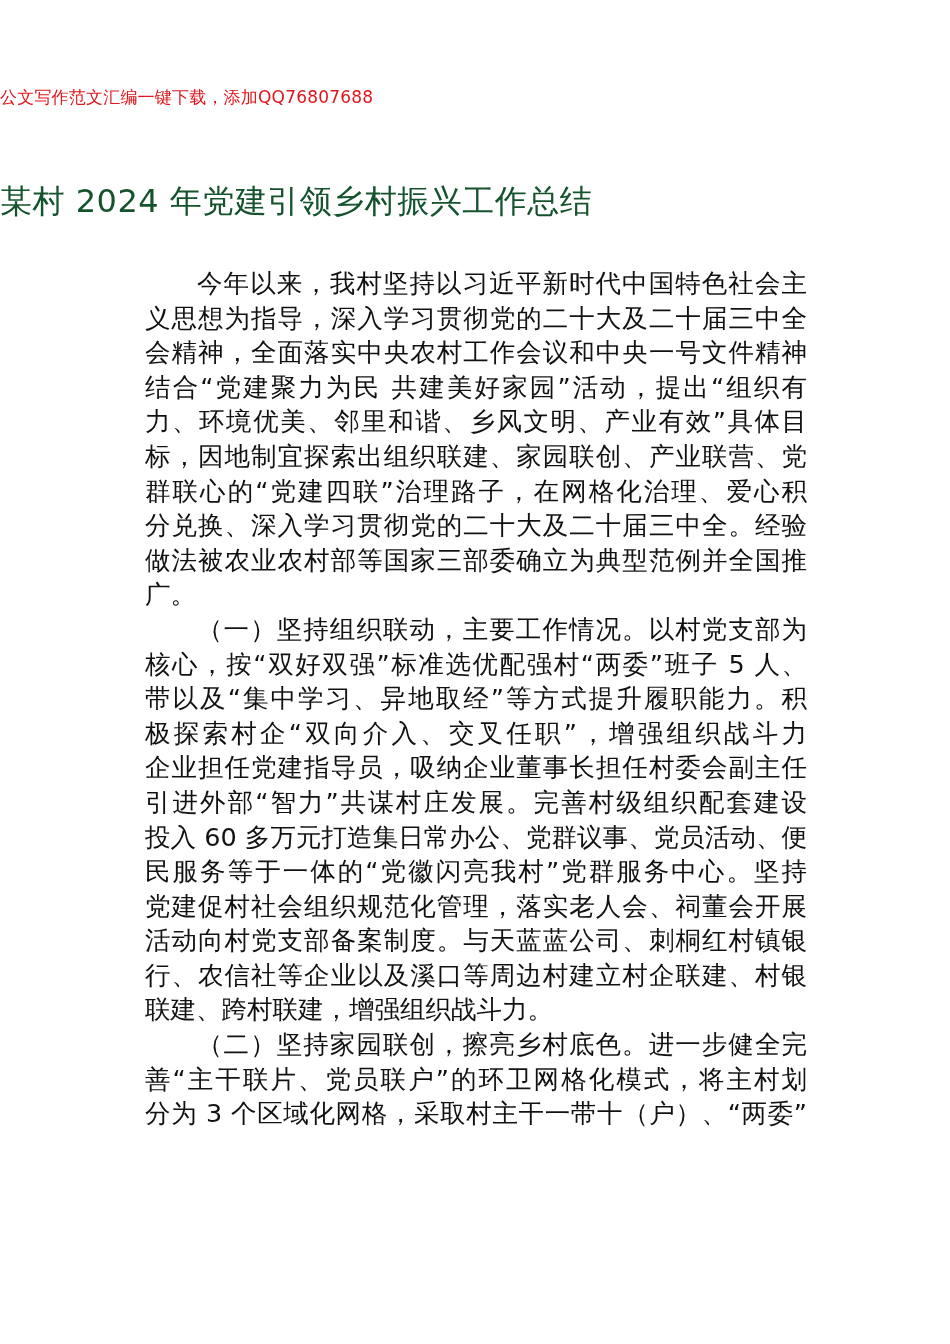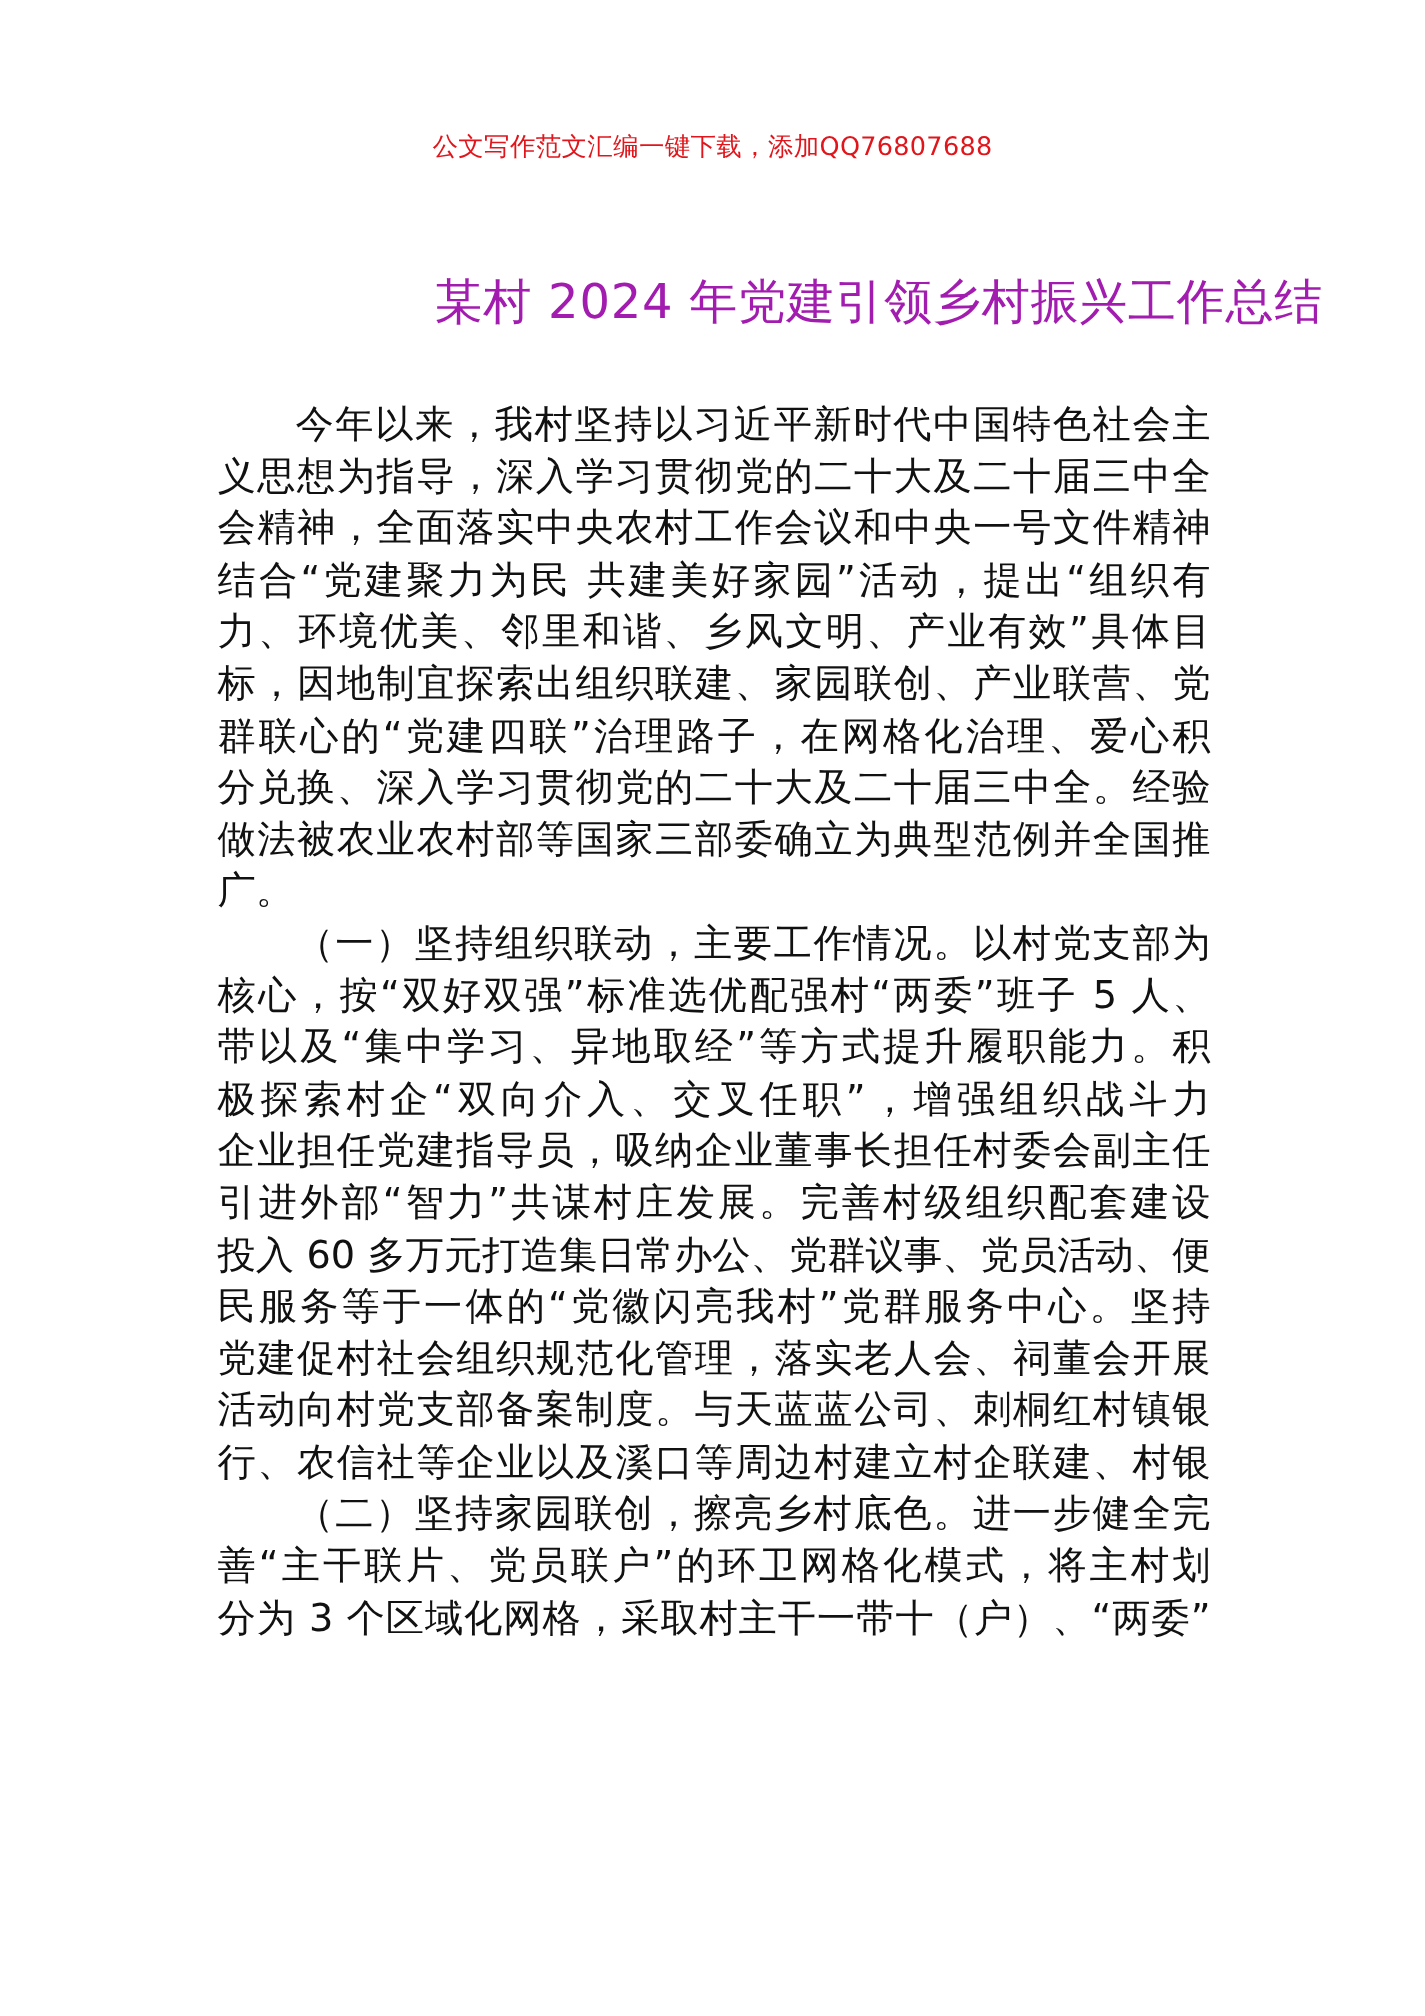--- a/index.html
+++ b/index.html
@@ -1,21 +1,21 @@
 <!DOCTYPE html>
 <html><head>
 <meta charset="utf-8">
 <style>
   html, body { margin: 0; padding: 0; background: #ffffff; }
   body { width: 950px; height: 1344px; position: relative; overflow: hidden;
          font-family: "DejaVu Sans", "Liberation Sans", sans-serif; color: #111; }
-  .watermark { position: absolute; top: 86px; left: 0; width: 950px; text-align: center;
+  .watermark { position: absolute; top: 86px; left: 0; width: 950px; text-align: left;
                font-size: 17px; color: #e0161c; letter-spacing: 0.2px; }
-  .title { position: absolute; top: 180px; left: 0; width: 882px; text-align: right;
-           font-size: 32px; color: #a21caf; letter-spacing: 0.5px; }
+  .title { position: absolute; top: 180px; left: 0; width: 882px; text-align: left;
+           font-size: 32px; color: #14532d; letter-spacing: 0.5px; }
   .body { position: absolute; top: 266px; left: 145px; width: 662px; }
   .line { height: 34.6px; line-height: 34.6px; font-size: 25.5px; white-space: nowrap;
           text-align: justify; text-align-last: justify; overflow: visible; }
   .line.last { text-align-last: left; }
   .line.indent { padding-left: 52px; }
 </style>
 </head>
 <body>
 
 <div class="watermark">公文写作范文汇编一键下载，添加QQ76807688</div>
@@ -37,16 +37,17 @@
     <div class="line">核心，按“双好双强”标准选优配强村“两委”班子 5 人、</div>
     <div class="line">带以及“集中学习、异地取经”等方式提升履职能力。积</div>
     <div class="line">极探索村企“双向介入、交叉任职”，增强组织战斗力</div>
     <div class="line">企业担任党建指导员，吸纳企业董事长担任村委会副主任</div>
     <div class="line">引进外部“智力”共谋村庄发展。完善村级组织配套建设</div>
     <div class="line">投入 60 多万元打造集日常办公、党群议事、党员活动、便</div>
     <div class="line">民服务等于一体的“党徽闪亮我村”党群服务中心。坚持</div>
     <div class="line">党建促村社会组织规范化管理，落实老人会、祠董会开展</div>
     <div class="line">活动向村党支部备案制度。与天蓝蓝公司、刺桐红村镇银</div>
     <div class="line">行、农信社等企业以及溪口等周边村建立村企联建、村银</div>
+    <div class="line last">联建、跨村联建，增强组织战斗力。</div>
     <div class="line indent">（二）坚持家园联创，擦亮乡村底色。进一步健全完</div>
     <div class="line">善“主干联片、党员联户”的环卫网格化模式，将主村划</div>
     <div class="line">分为 3 个区域化网格，采取村主干一带十（户）、“两委”</div>
   </div>
 
 </body></html>

